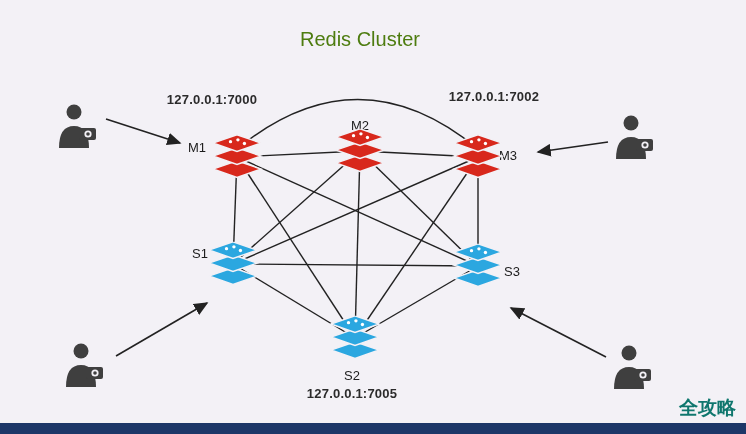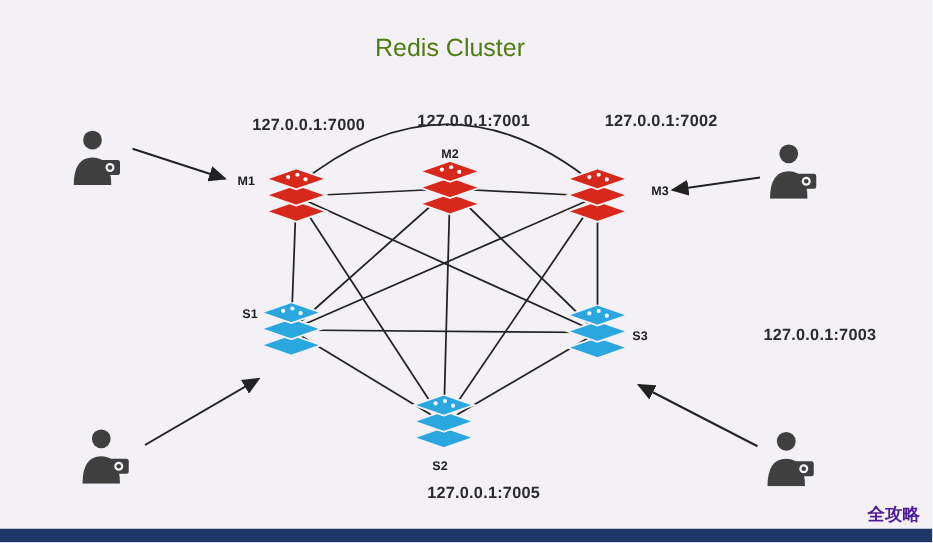--- a/index.html
+++ b/index.html
@@ -11,34 +11,34 @@
     font-family:"Liberation Sans", sans-serif;
   }
   #edge-layer{position:absolute;left:0;top:0;width:746px;height:434px;}
   .edge{stroke:#222;stroke-width:1.4;fill:none;}
   .client-arrow{stroke:#222;stroke-width:1.6;}
   .title{
     position:absolute;left:250px;top:28px;width:220px;
     text-align:center;font-size:20px;font-weight:normal;color:#4d7c0f;
   }
   .node-addr{
-    position:absolute;width:160px;text-align:right;
+    position:absolute;width:160px;text-align:center;
     font-size:13px;font-weight:bold;color:#2b2b2b;letter-spacing:.2px;
   }
   .node-label{
     position:absolute;width:40px;text-align:center;
-    font-size:10px;font-weight:bold;color:#1c1c1c;
+    font-size:13px;font-weight:normal;color:#1c1c1c;
   }
   .icon-wrap{position:absolute;width:52px;height:46px;}
   .icon-wrap.master{color:#d8281c;}
   .icon-wrap.slave{color:#2ba7e0;}
   .client{position:absolute;width:40px;height:44px;color:#3f3f3f;}
   .watermark{
     position:absolute;right:10px;bottom:13px;
-    font-size:14px;font-weight:bold;color:#4c1d95;
+    font-size:19px;font-weight:bold;color:#0f766e;
     text-shadow:0 0 1px #fff;
   }
   .footer-bar{
     position:absolute;left:0;bottom:0;width:746px;height:11px;
     background:#1d3768;
   }
   .defs-holder{position:absolute;width:0;height:0;overflow:hidden;}
 </style>
 </head>
 <body>
@@ -86,28 +86,26 @@
       <path d="M 355 338 L 478 266" class="edge"></path>
       <line x1="106" y1="119" x2="180" y2="143" class="client-arrow" marker-end="url(#arrowhead)"></line>
       <line x1="608" y1="142" x2="538" y2="152" class="client-arrow" marker-end="url(#arrowhead)"></line>
       <line x1="116" y1="356" x2="207" y2="303" class="client-arrow" marker-end="url(#arrowhead)"></line>
       <line x1="606" y1="357" x2="511" y2="308" class="client-arrow" marker-end="url(#arrowhead)"></line>
     </svg>
 
   <div class="title">Redis Cluster</div>
 
   <div class="node-addr" style="left:132px;top:92px">127.0.0.1:7000</div>
-  <div class="node-addr" style="left:264px;top:89px">127.0.0.1:7001</div>
   <div class="node-addr" style="left:414px;top:89px">127.0.0.1:7002</div>
-  <div class="node-addr" style="left:541px;top:260px">127.0.0.1:7003</div>
   <div class="node-addr" style="left:272px;top:386px">127.0.0.1:7005</div>
 
   <div class="node-label" style="left:177px;top:140px">M1</div>
   <div class="node-label" style="left:340px;top:118px">M2</div>
-  <div class="node-label" style="left:508px;top:148px">M3</div>
+  <div class="node-label" style="left:488px;top:148px">M3</div>
   <div class="node-label" style="left:180px;top:246px">S1</div>
   <div class="node-label" style="left:492px;top:264px">S3</div>
   <div class="node-label" style="left:332px;top:368px">S2</div>
 
   <div class="icon-wrap master" style="left:211px;top:134px">
     <svg viewBox="0 0 56 48" width="52" height="46">
         <use href="#redis-stack"></use>
       </svg>
   </div>
   <div class="icon-wrap master" style="left:334px;top:128px">

